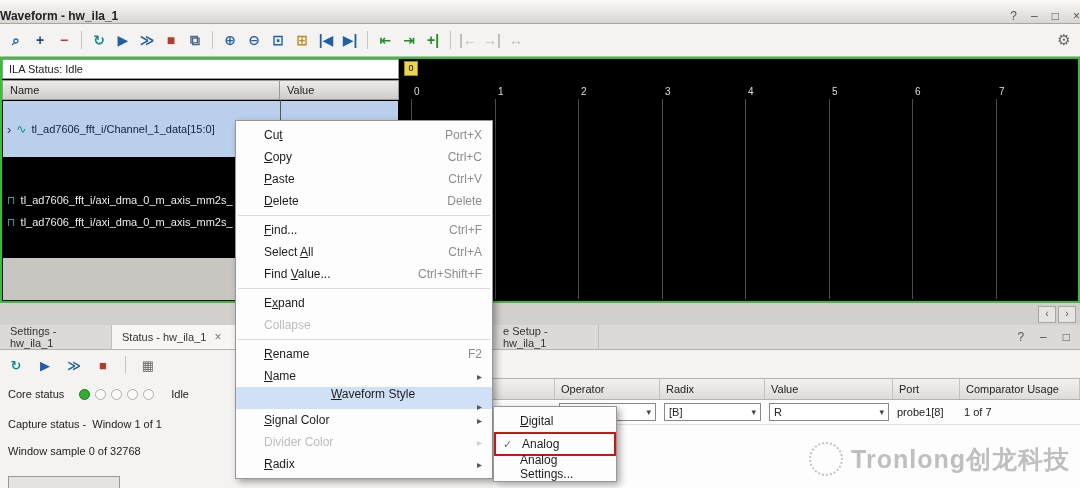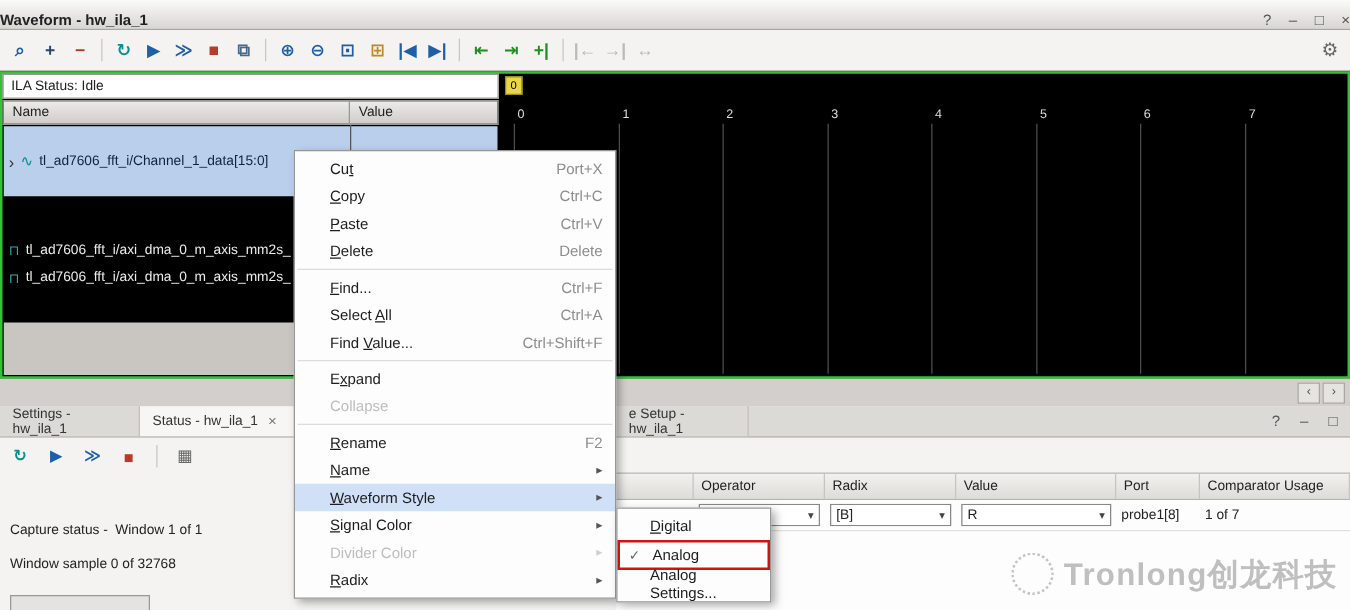--- a/index.html
+++ b/index.html
@@ -86,21 +86,21 @@
   .combo .ar{color:#444;font-size:9px;}
 
   
   .ctx{position:absolute;left:235px;top:120px;width:258px;box-sizing:border-box;background:#fdfdfd;
     border:1px solid #969696;box-shadow:3px 3px 7px rgba(0,0,0,.35);padding:3px 0;z-index:50;font-size:12px;}
   .mi{height:22px;display:flex;align-items:center;padding:0 10px 0 28px;color:#1d1d1d;}
   .mi .sc{margin-left:auto;color:#8d8d8d;padding-left:28px;}
   .mi .arr{margin-left:auto;color:#555;font-size:10px;}
   .mi.disabled{color:#bdbdbd;}
   .mi.disabled .arr{color:#cfcfcf;}
-  .mi.hl{background:#cfe0f7;}
+  .mi.hl{background:#cfe0f7;flex-direction:column;}
   .msep{height:1px;background:#dcdcdc;margin:3px 2px;}
 
   
   .sub{position:absolute;left:493px;top:406px;width:124px;box-sizing:border-box;background:#fdfdfd;
     border:1px solid #969696;box-shadow:3px 3px 7px rgba(0,0,0,.35);padding:3px 0;z-index:51;font-size:12px;}
   .smi{height:22px;display:flex;align-items:center;padding:0 8px 0 26px;position:relative;color:#1d1d1d;box-sizing:border-box;}
   .smi .chk{position:absolute;left:7px;color:#6a6a6a;font-size:11px;}
   .smi.checked{border:2px solid #cc1414;height:24px;}
 
   
@@ -226,20 +226,29 @@
 
     <div class="stb">
       <span class="tbi c-teal">↻</span>
       <span class="tbi c-blue">▶</span>
       <span class="tbi c-blue">≫</span>
       <span class="tbi c-red">■</span>
       <span class="tsep"></span>
       <span class="tbi c-gray">▦</span>
     </div>
 
+    <div class="core">
+      <span class="lbl">Core status</span>
+      <span class="led on"></span>
+      <span class="led off"></span>
+      <span class="led off"></span>
+      <span class="led off"></span>
+      <span class="led off"></span>
+      <span class="val">Idle</span>
+    </div>
 
     <div class="caprow">
       <span>Capture status -</span>
       <span>Window 1 of 1</span>
     </div>
 
     <div class="samprow">Window sample 0 of 32768</div>
 
     <div class="clipped"></div>
 

